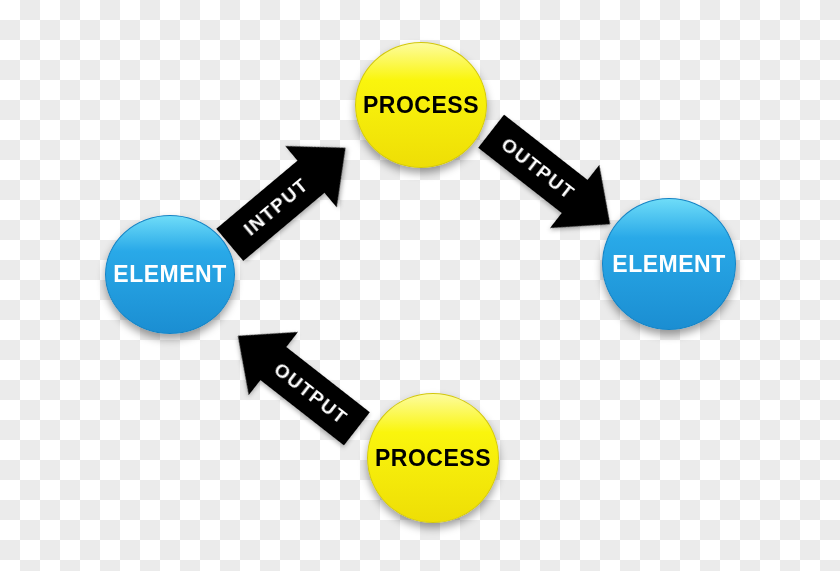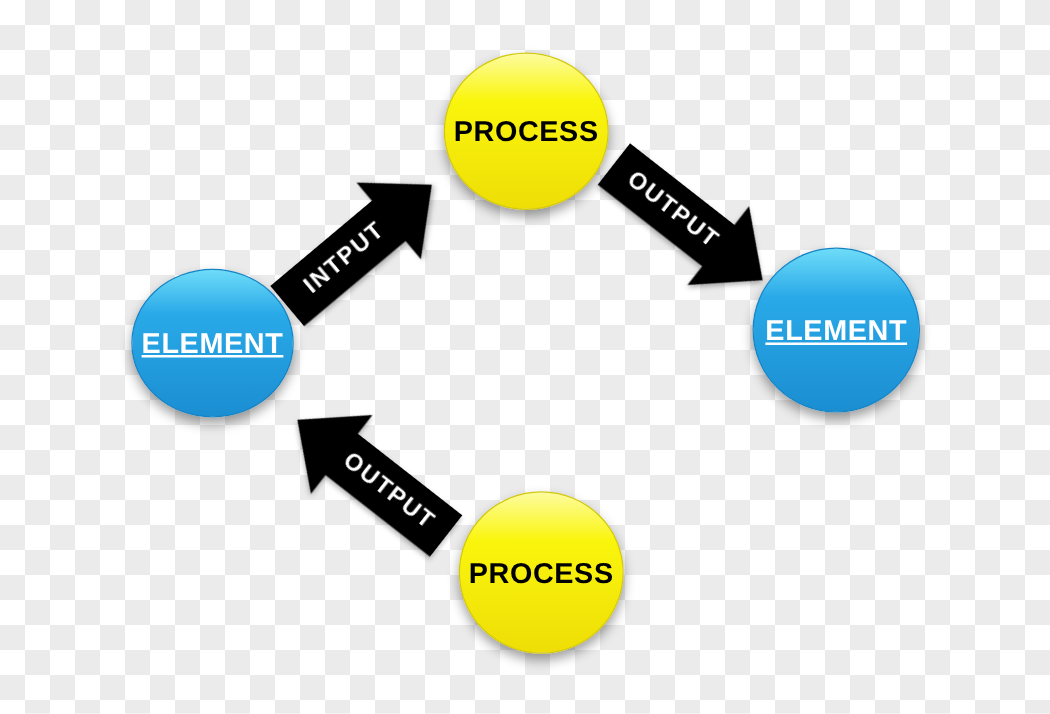--- a/index.html
+++ b/index.html
@@ -30,21 +30,20 @@
     box-shadow: 0 5px 9px rgba(0,0,0,0.38);
     text-align: center;
   }
   .node--yellow {
     background: linear-gradient(180deg, #fdfc9e 0%, var(--fill, #faf50d) 30%, #eede06 100%);
     border: 1px solid #d2c70c;
   }
   .node--blue {
     background: linear-gradient(180deg, #6edcf8 0%, var(--fill, #29a9e8) 30%, #1b8ed2 100%);
     border: 1px solid #1583c4;
-    text-decoration: underline;
   }
   #node-process-top    { left: 355px; top: 42px;  width: 132px; height: 126px; }
   #node-element-left   { left: 105px; top: 215px; width: 130px; height: 119px; }
   #node-element-right  { left: 602px; top: 198px; width: 134px; height: 132px; }
   #node-process-bottom { left: 367px; top: 393px; width: 132px; height: 130px; }
 
   
   .arrow {
     position: absolute;
     width: 152px;

